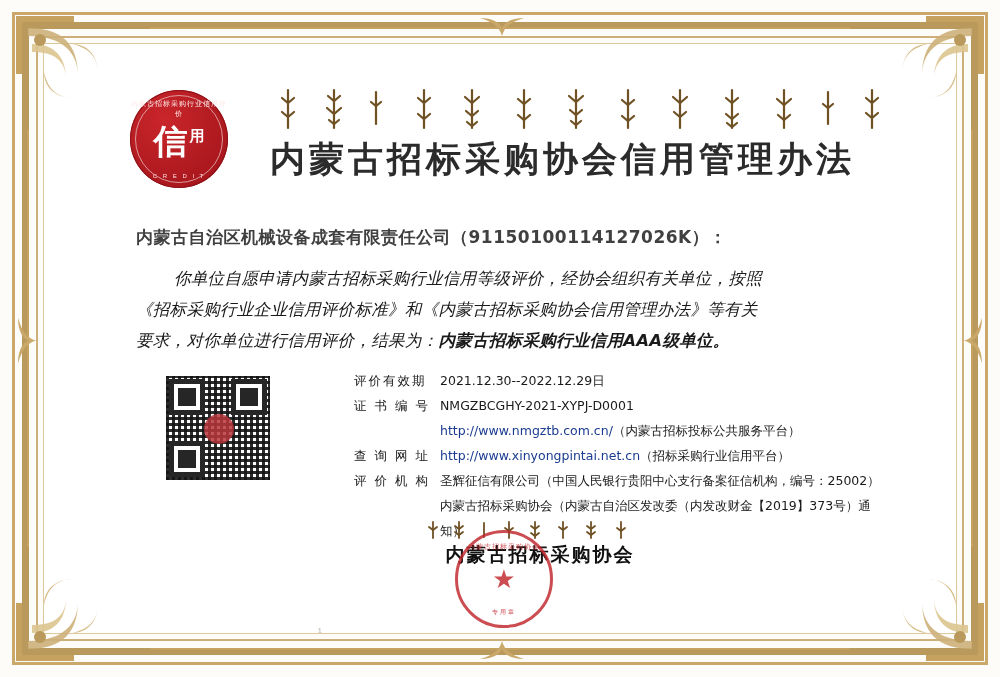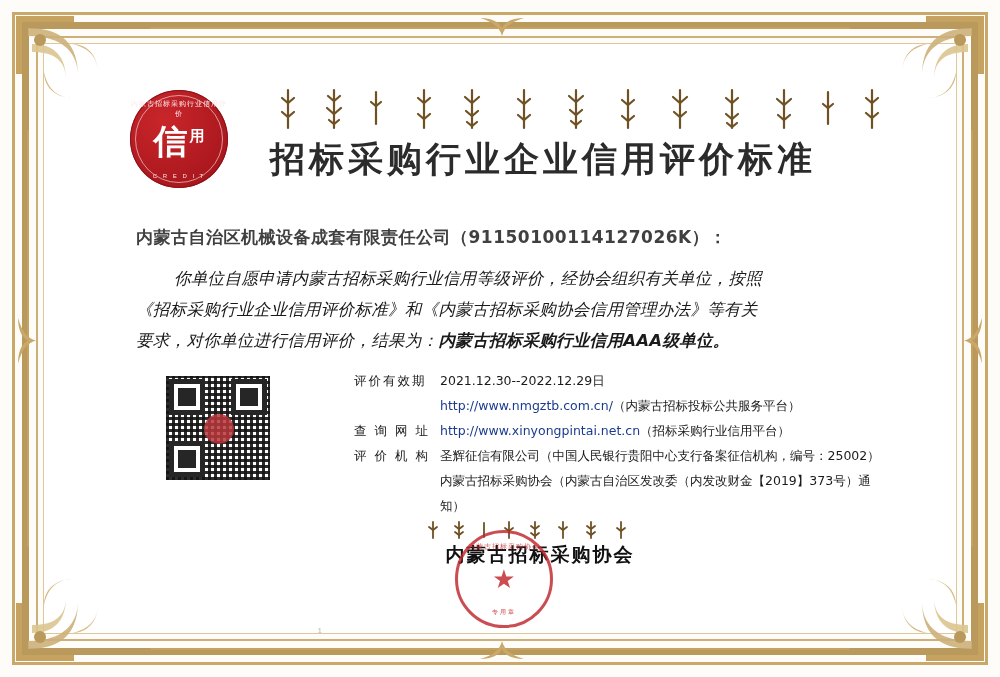--- a/index.html
+++ b/index.html
@@ -460,21 +460,21 @@
           <g transform="translate(636,0)">
             <path d="M18 6 V44"></path>
               <path d="M11 13 l7 6 l7 -6"></path>
               <path d="M12 27 l6 5 l6 -5"></path>
               <path d="M13 38 l5 4 l5 -4"></path>
           </g>
         </g>
       </svg>
     </div>
 
-    <div class="main-title">招标采购行业企业信用评价标准</div>
+    <div class="main-title">内蒙古招标采购协会信用管理办法</div>
   </div>
 
   <div class="body-block">
     <div class="recipient">内蒙古自治区机械设备成套有限责任公司（91150100114127026K）：</div>
     <div class="para">
       <span class="indent"></span><span>你单位自愿申请内蒙古招标采购行业信用等级评价，经协会组织有关单位，按照</span><br>
       <span>《招标采购行业企业信用评价标准》和《内蒙古招标采购协会信用管理办法》等有关</span><br>
       <span>要求，对你单位进行信用评价，结果为：</span><b>内蒙古招标采购行业信用AAA级单位。</b>
     </div>
   </div>
@@ -492,20 +492,24 @@
     <span class="mid"></span>
   </div>
 
   <div class="details">
 
     <div class="drow">
       <div class="dlabel">评价有效期</div>
       <div class="dval">2021.12.30--2022.12.29日</div>
     </div>
 
+    <div class="drow">
+      <div class="dlabel">证 书 编 号</div>
+      <div class="dval">NMGZBCGHY-2021-XYPJ-D0001</div>
+    </div>
 
     <div class="drow cont">
       <div class="dlabel">—</div>
       <div class="dval">
         <a class="link" href="#">http://www.nmgztb.com.cn/</a><span>（内蒙古招标投标公共服务平台）</span>
       </div>
     </div>
 
     <div class="drow">
       <div class="dlabel">查 询 网 址</div>

